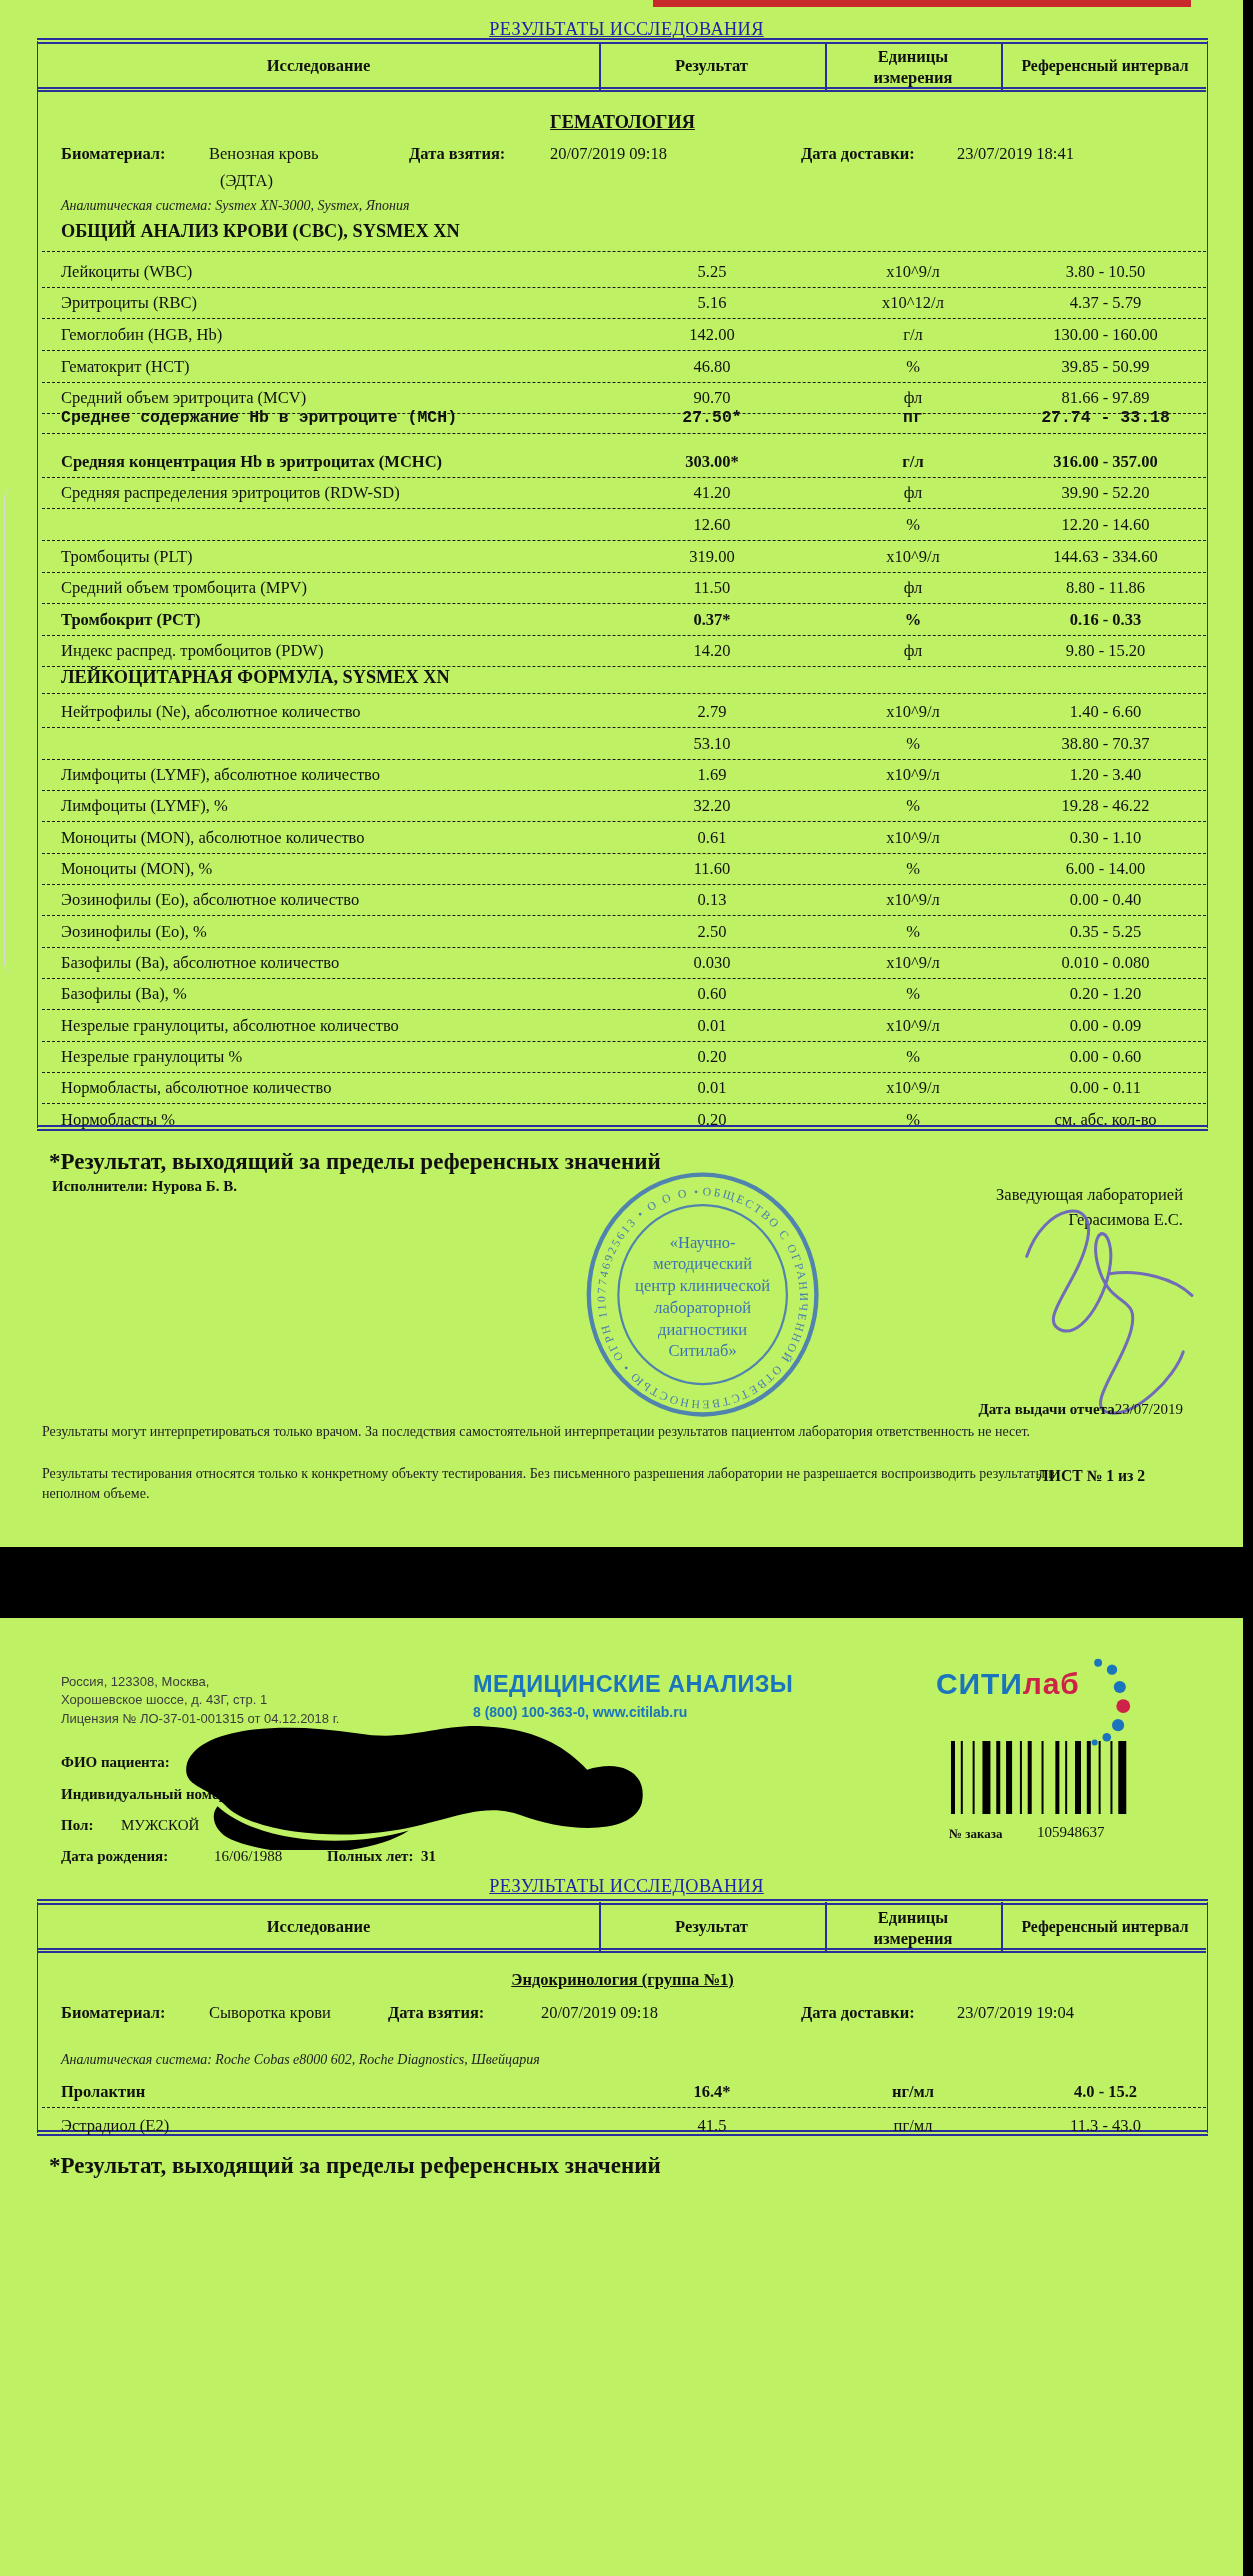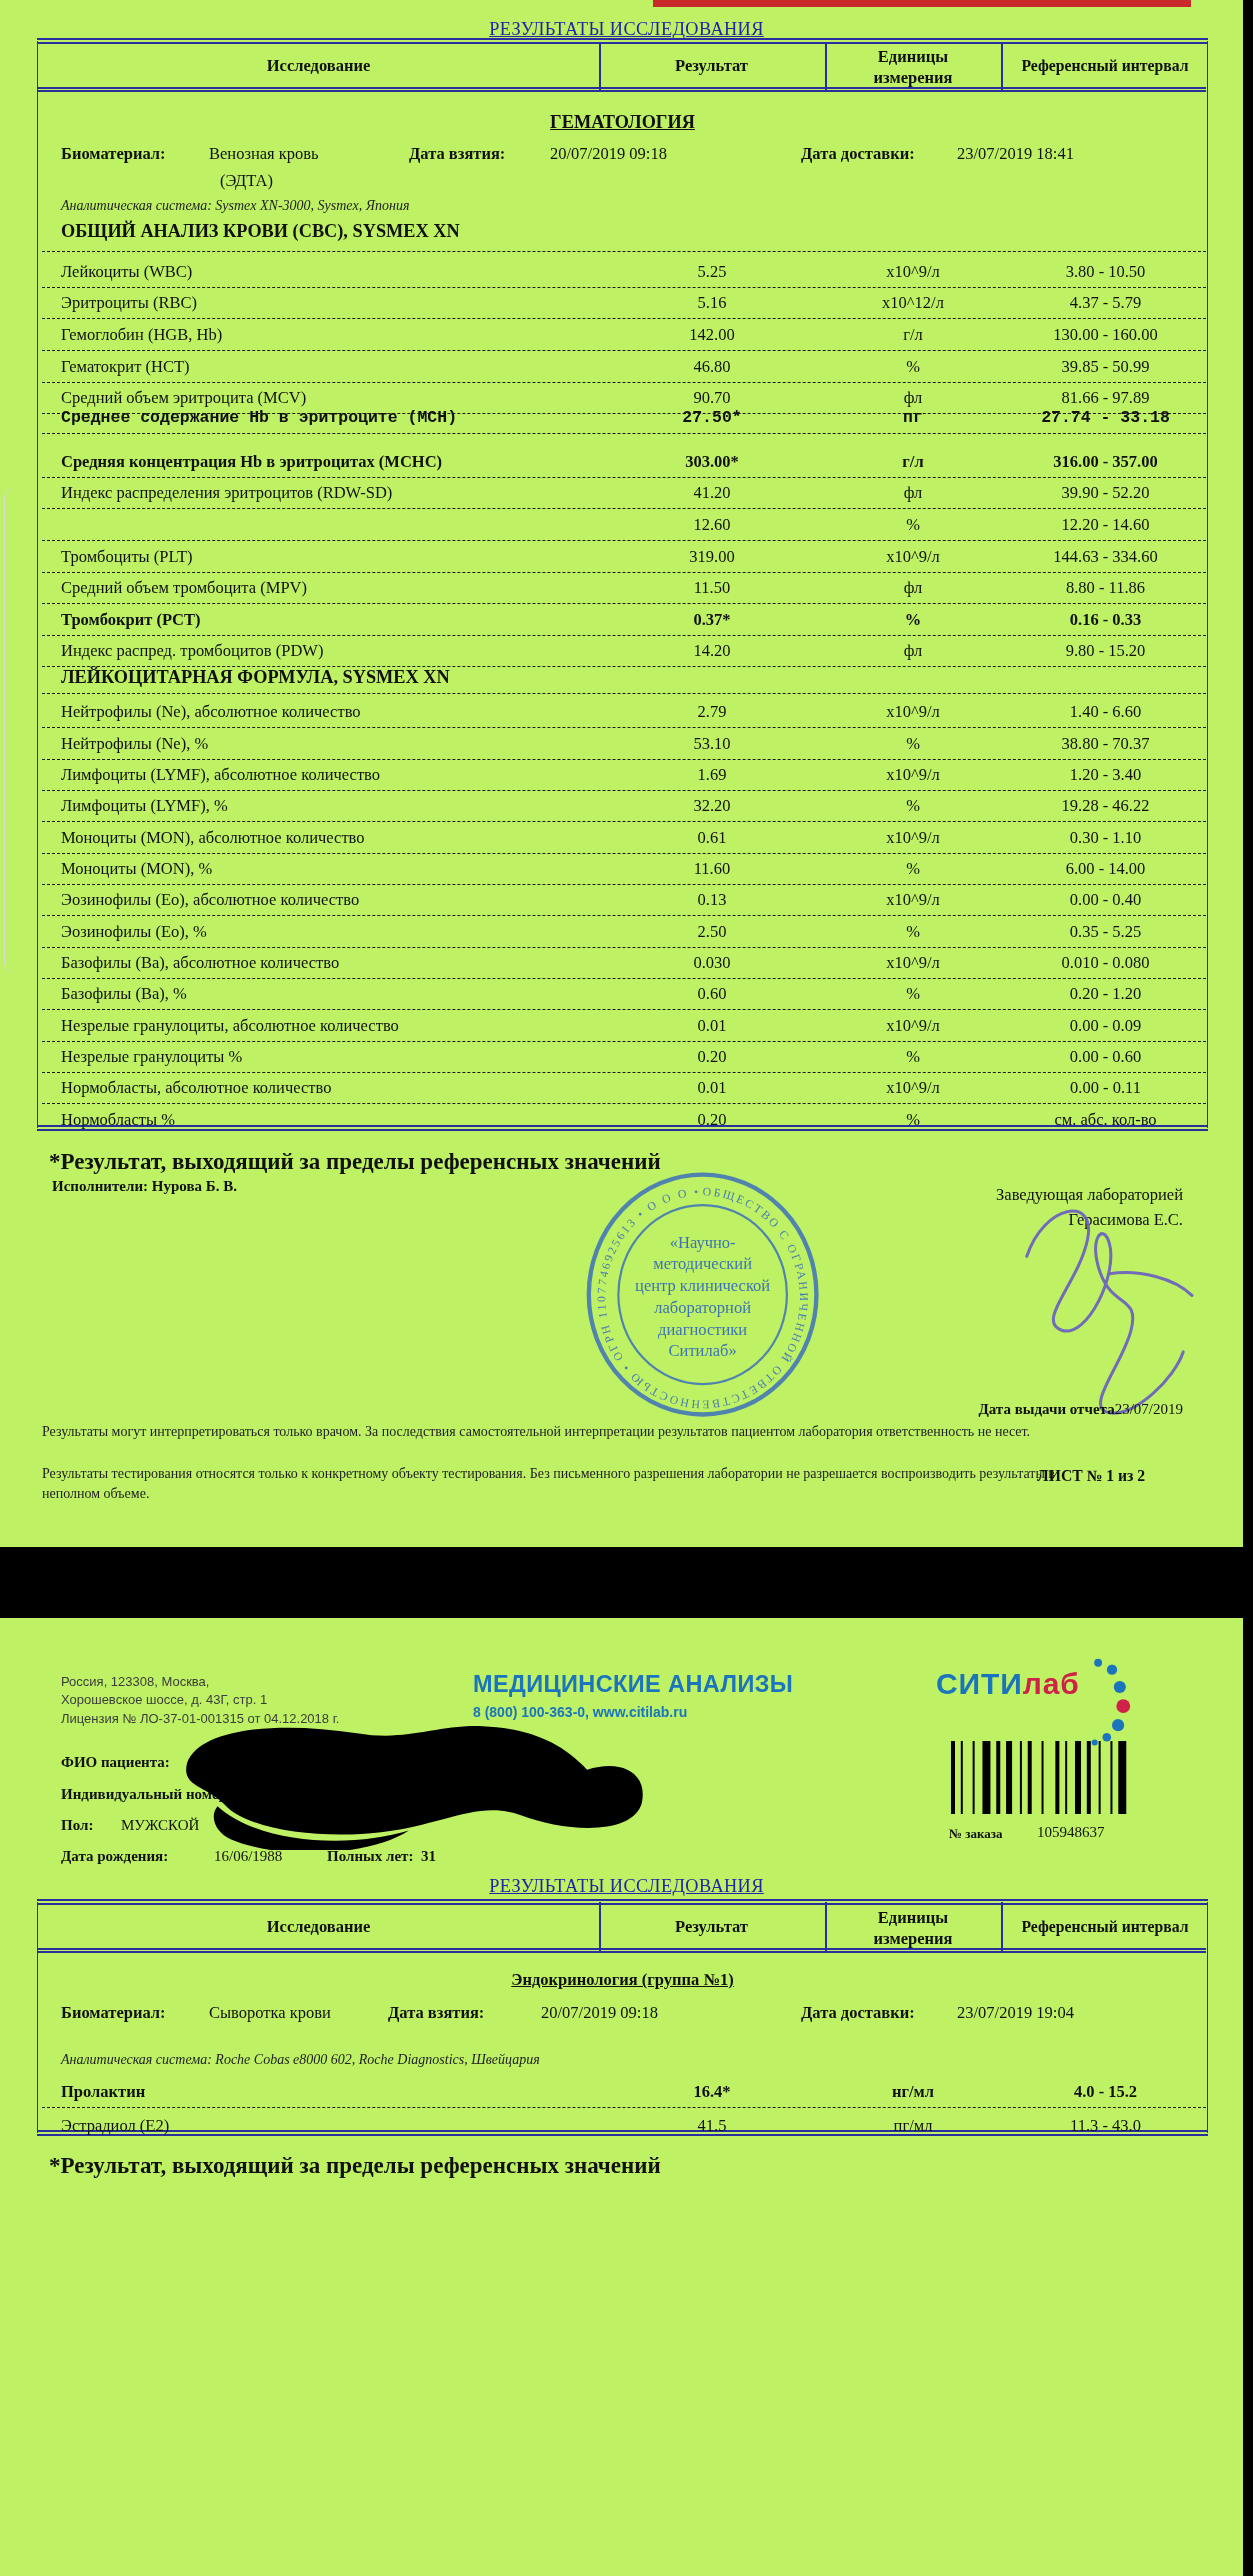--- a/index.html
+++ b/index.html
@@ -123,21 +123,21 @@
         <span class="c-units">пг</span>
         <span class="c-ref">27.74 - 33.18</span>
       </div>
       <div class="lab-row bold" style="top: 446px;">
         <span class="c-name">Средняя концентрация Hb в эритроцитах (MCHC)</span>
         <span class="c-res">303.00*</span>
         <span class="c-units">г/л</span>
         <span class="c-ref">316.00 - 357.00</span>
       </div>
       <div class="lab-row" style="top: 477px;">
-        <span class="c-name">Индекс распределения эритроцитов (RDW-SD)</span>
+        <span class="c-name">Средняя распределения эритроцитов (RDW-SD)</span>
         <span class="c-res">41.20</span>
         <span class="c-units">фл</span>
         <span class="c-ref">39.90 - 52.20</span>
       </div>
       <div class="lab-row" style="top: 509px;">
         <span class="c-res">12.60</span>
         <span class="c-units">%</span>
         <span class="c-ref">12.20 - 14.60</span>
       </div>
       <div class="lab-row" style="top: 541px;">
@@ -170,21 +170,20 @@
   <div class="abs dash-line" style="top:693px;"></div>
 
   <div id="g2-rows">
       <div class="lab-row" style="top: 696px;">
         <span class="c-name">Нейтрофилы (Ne), абсолютное количество</span>
         <span class="c-res">2.79</span>
         <span class="c-units">x10^9/л</span>
         <span class="c-ref">1.40 - 6.60</span>
       </div>
       <div class="lab-row" style="top: 728px;">
-        <span class="c-name">Нейтрофилы (Ne), %</span>
         <span class="c-res">53.10</span>
         <span class="c-units">%</span>
         <span class="c-ref">38.80 - 70.37</span>
       </div>
       <div class="lab-row" style="top: 759px;">
         <span class="c-name">Лимфоциты (LYMF), абсолютное количество</span>
         <span class="c-res">1.69</span>
         <span class="c-units">x10^9/л</span>
         <span class="c-ref">1.20 - 3.40</span>
       </div>

